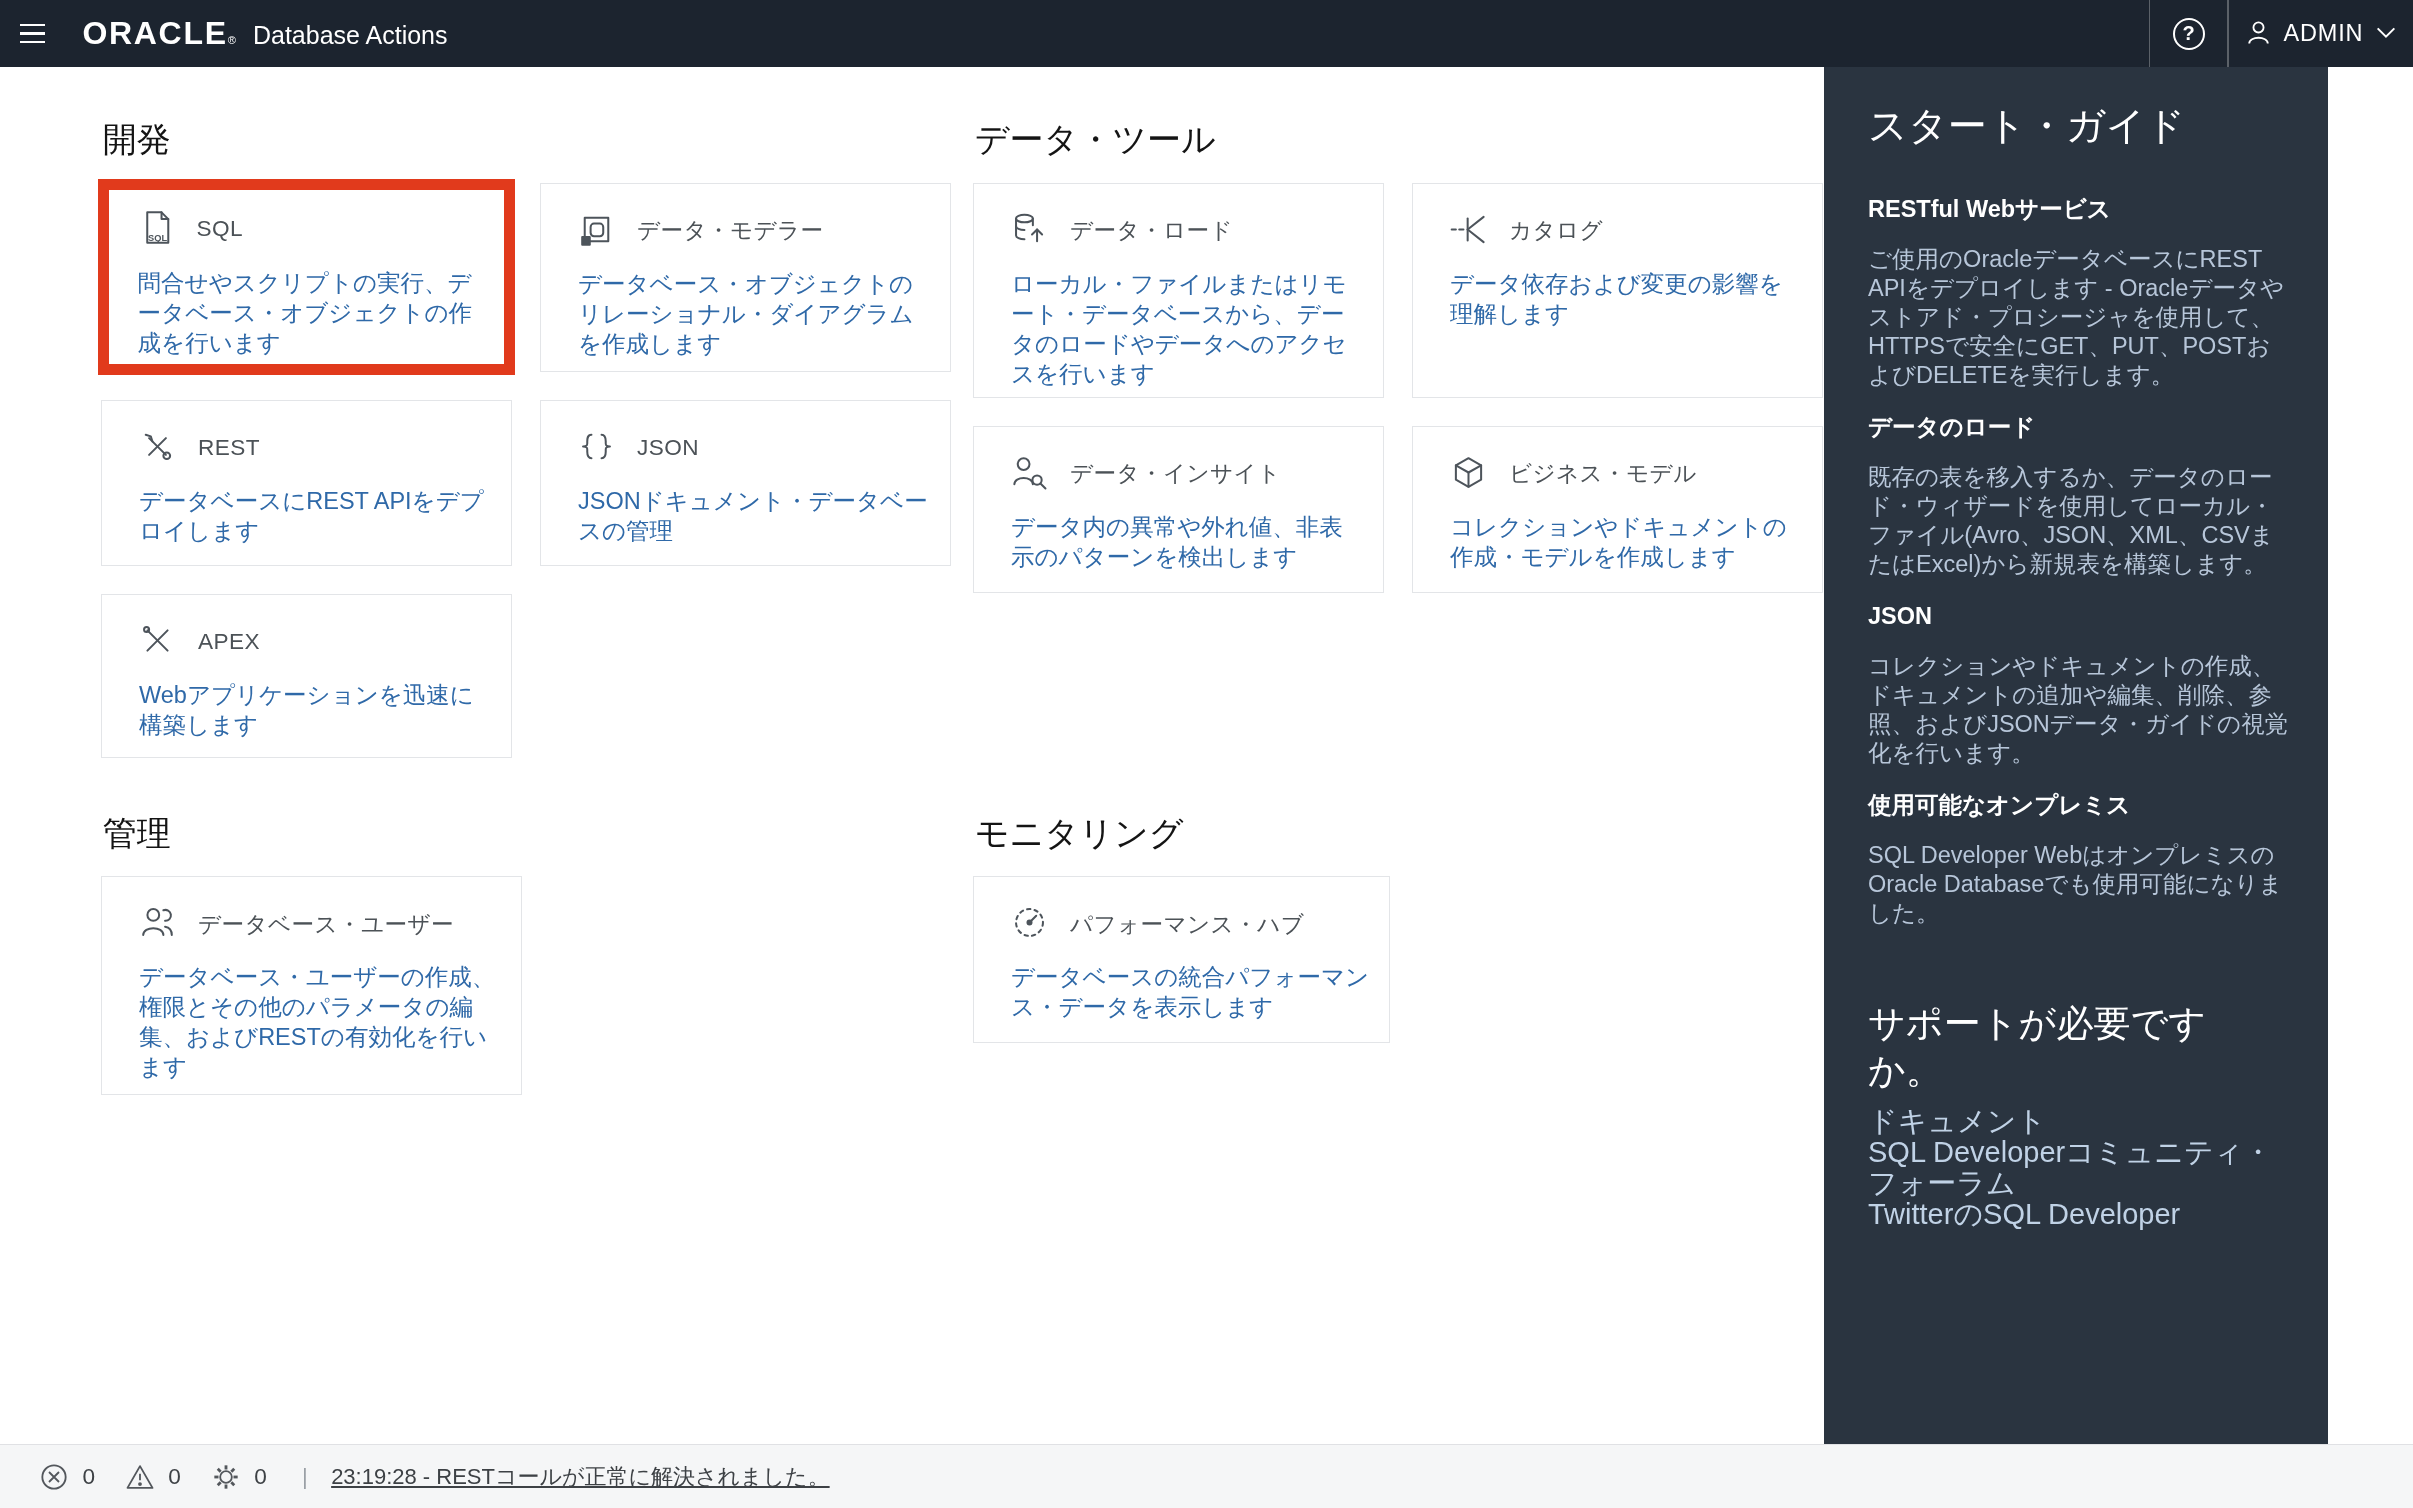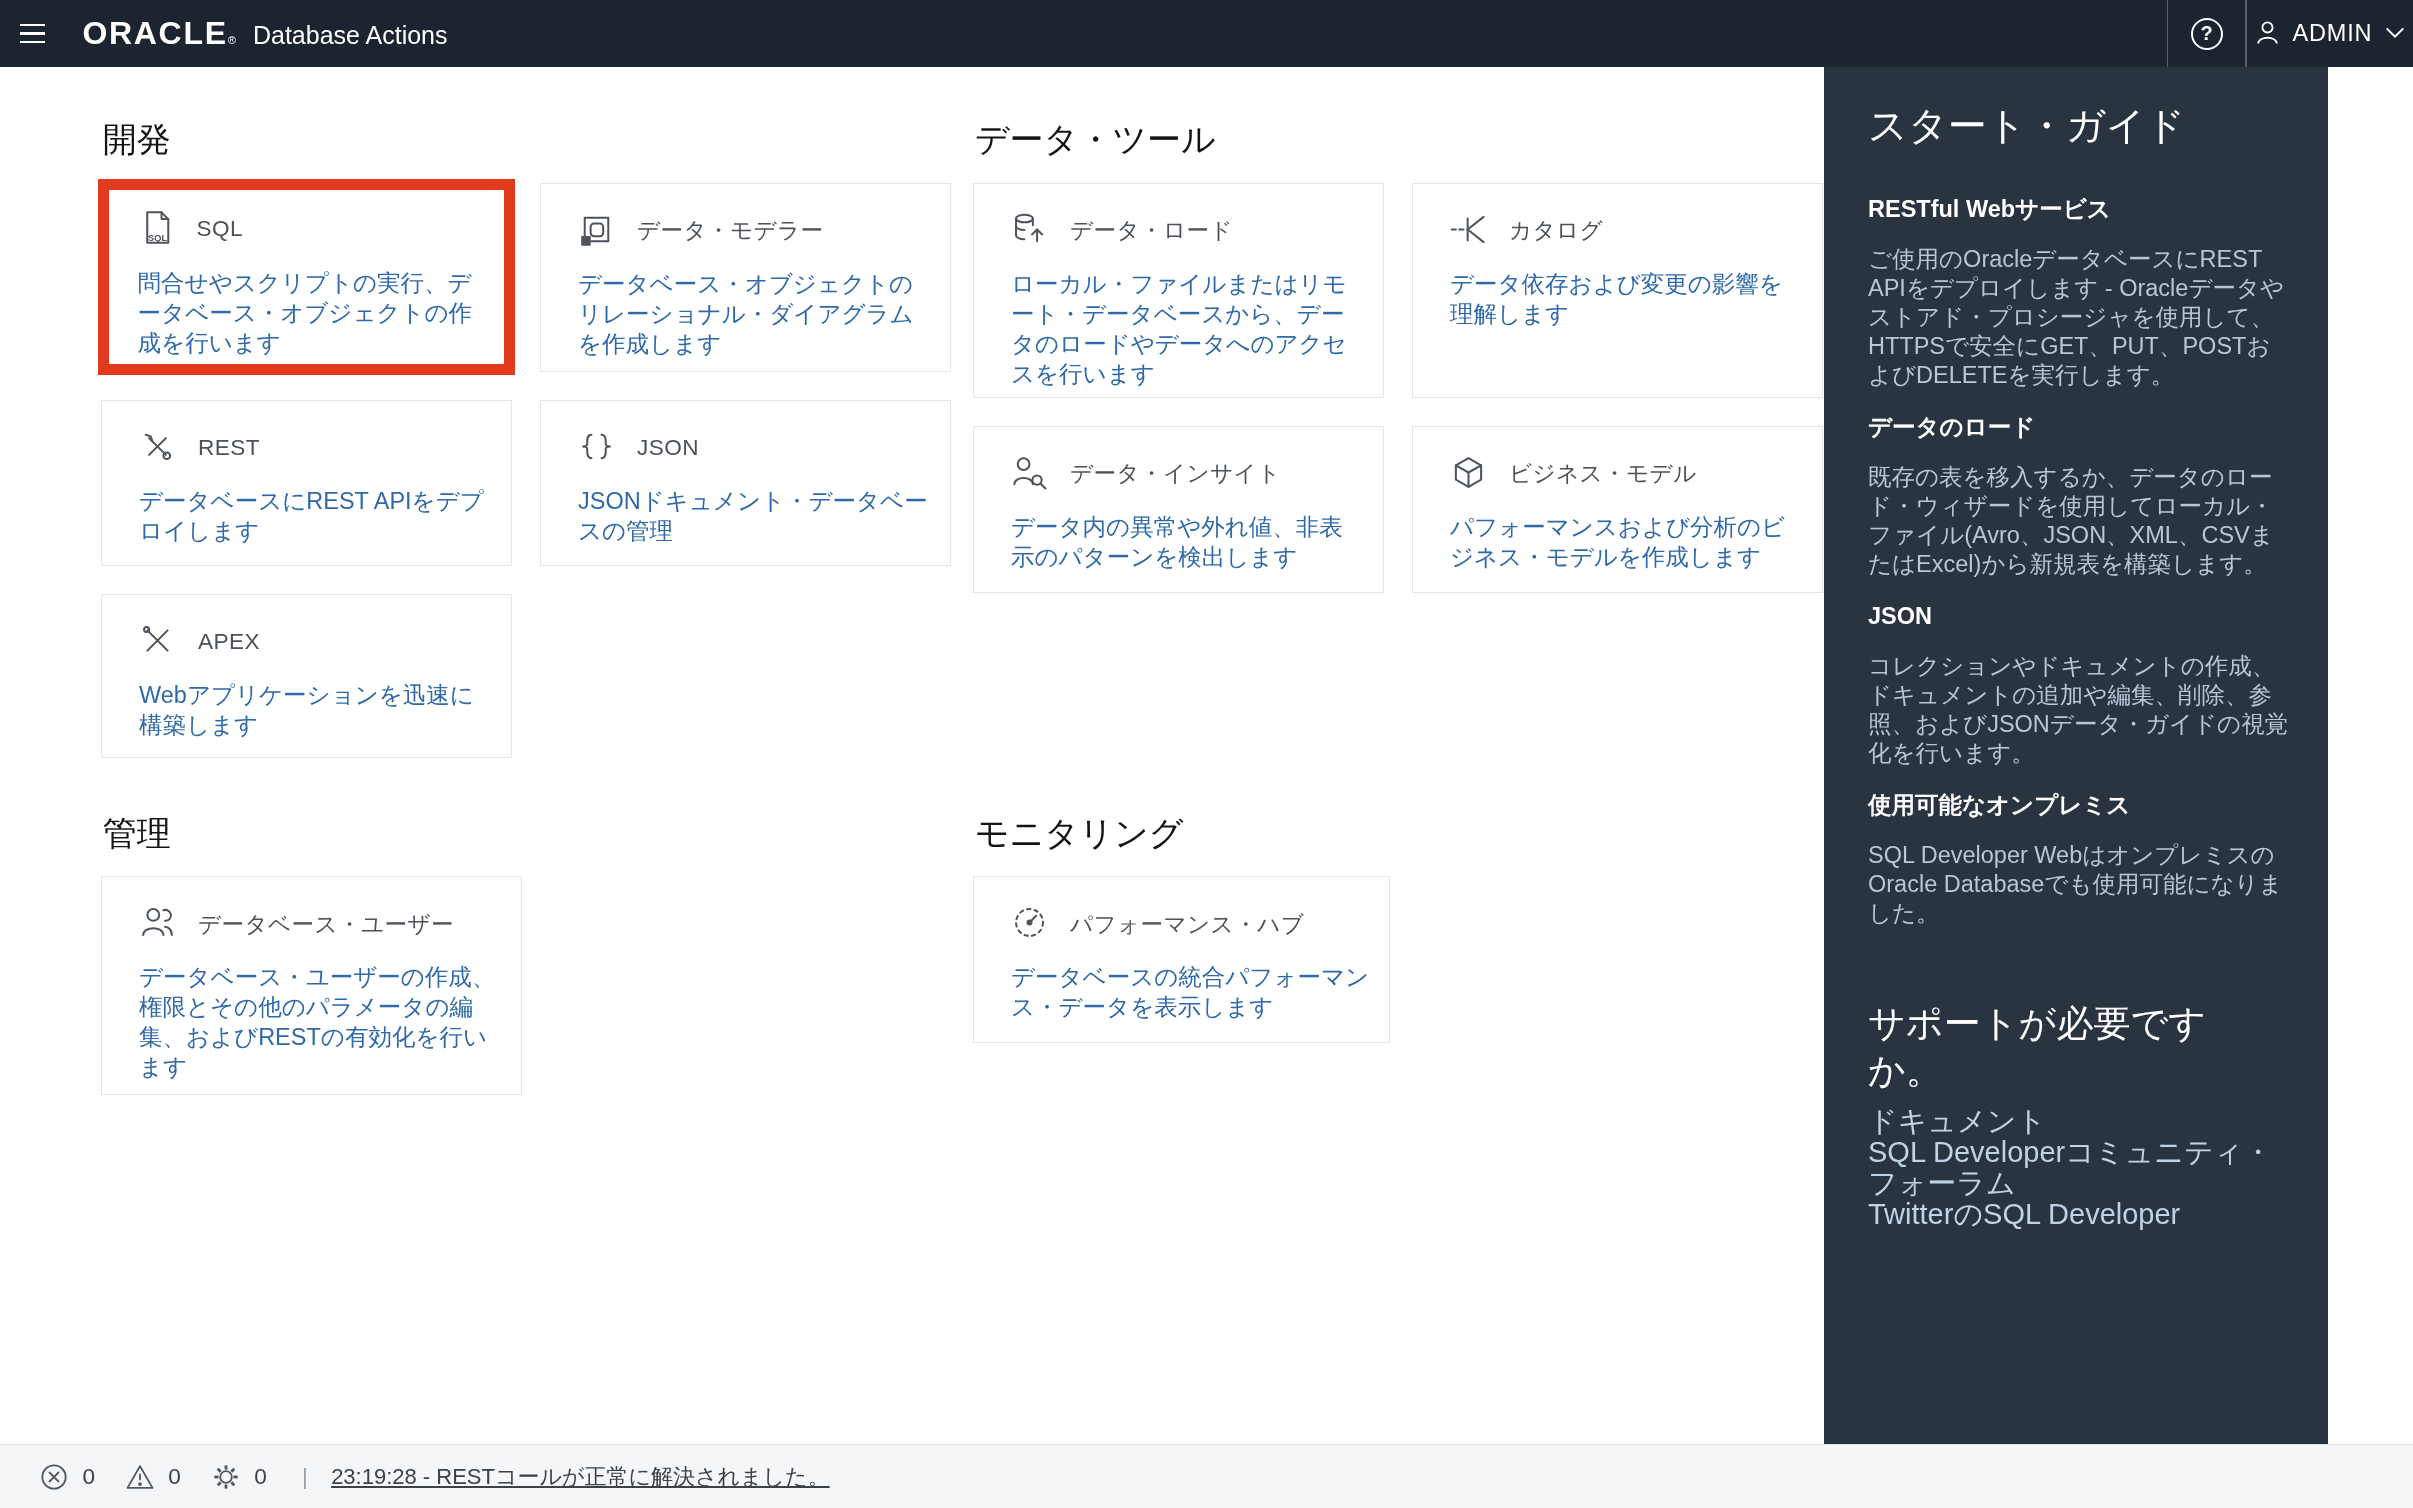--- a/index.html
+++ b/index.html
@@ -13,21 +13,21 @@
     justify-content:center; align-items:center; gap:5.9px; cursor:pointer; }
   .hamburger span { display:block; width:25px; height:2.5px; background:#fff; }
   .brandwrap { display:flex; align-items:baseline; margin-left:18.4px; }
   .brand { font-size:32px; font-weight:700; letter-spacing:1.7px; }
   .product { font-size:25px; font-weight:400; margin-left:17px; }
   .topbar-right { margin-left:auto; display:flex; align-items:stretch; height:67px; }
   .tb-divider { width:1.7px; background:rgba(255,255,255,0.28); }
   .help-btn { width:77px; display:flex; align-items:center; justify-content:center; cursor:pointer; }
   .help-circle { width:32px; height:32px; border:2.5px solid #fff; border-radius:50%;
     display:flex; align-items:center; justify-content:center; font-size:20px; font-weight:600; }
-  .user-btn { display:flex; align-items:center; gap:11.7px; padding:0 7px; cursor:pointer; }
+  .user-btn { display:flex; align-items:center; gap:11.7px; padding:0 16px; cursor:pointer; }
   .user-name { font-size:23.5px; letter-spacing:0.8px; }
 
   
   .main { position:absolute; left:0; top:67px; width:1909px; height:1377px;
     background:#fff; padding:52px 0 0 101px; }
   .sections { display:grid; grid-template-columns:833px 833px; column-gap:39px; row-gap:55px;
     align-items:start; }
   h2.section-title { font-size:34px; font-weight:500; color:#141414; margin:0 0 23.5px 1.7px; line-height:40px; }
   .cards { display:grid; column-gap:11.7px; row-gap:4.2px;gap:28px; }
   .cards.g-dev   { grid-template-columns:411px 411px; grid-template-rows:189px 166px 164px; }
@@ -207,21 +207,21 @@
           </div>
           <div class="card">
             <div class="card-top">
               <span><svg width="37" height="37" viewBox="0 0 44 44" fill="none" stroke="#4d545b" stroke-width="2.4" stroke-linecap="round" stroke-linejoin="round">
      <path d="M22 5 L37 13.5 V30.5 L22 39 L7 30.5 V13.5 Z"></path>
      <path d="M7 13.5 L22 22 L37 13.5"></path>
                   <path d="M22 22 V39"></path>
                 </svg></span>
               <span class="card-label">ビジネス・モデル</span>
             </div>
-            <a class="card-link">パフォーマンスおよび分析のビジネス・モデルを作成します</a>
+            <a class="card-link">コレクションやドキュメントの作成・モデルを作成します</a>
           </div>
         </div>
     </section>
     <section>
       <h2 class="section-title">管理</h2>
       <div class="cards g-admin">
           <div class="card">
             <div class="card-top">
               <span><svg width="37" height="37" viewBox="0 0 44 44" fill="none" stroke="#4d545b" stroke-width="2.4" stroke-linecap="round" stroke-linejoin="round">
      <circle cx="17" cy="13" r="7"></circle>

